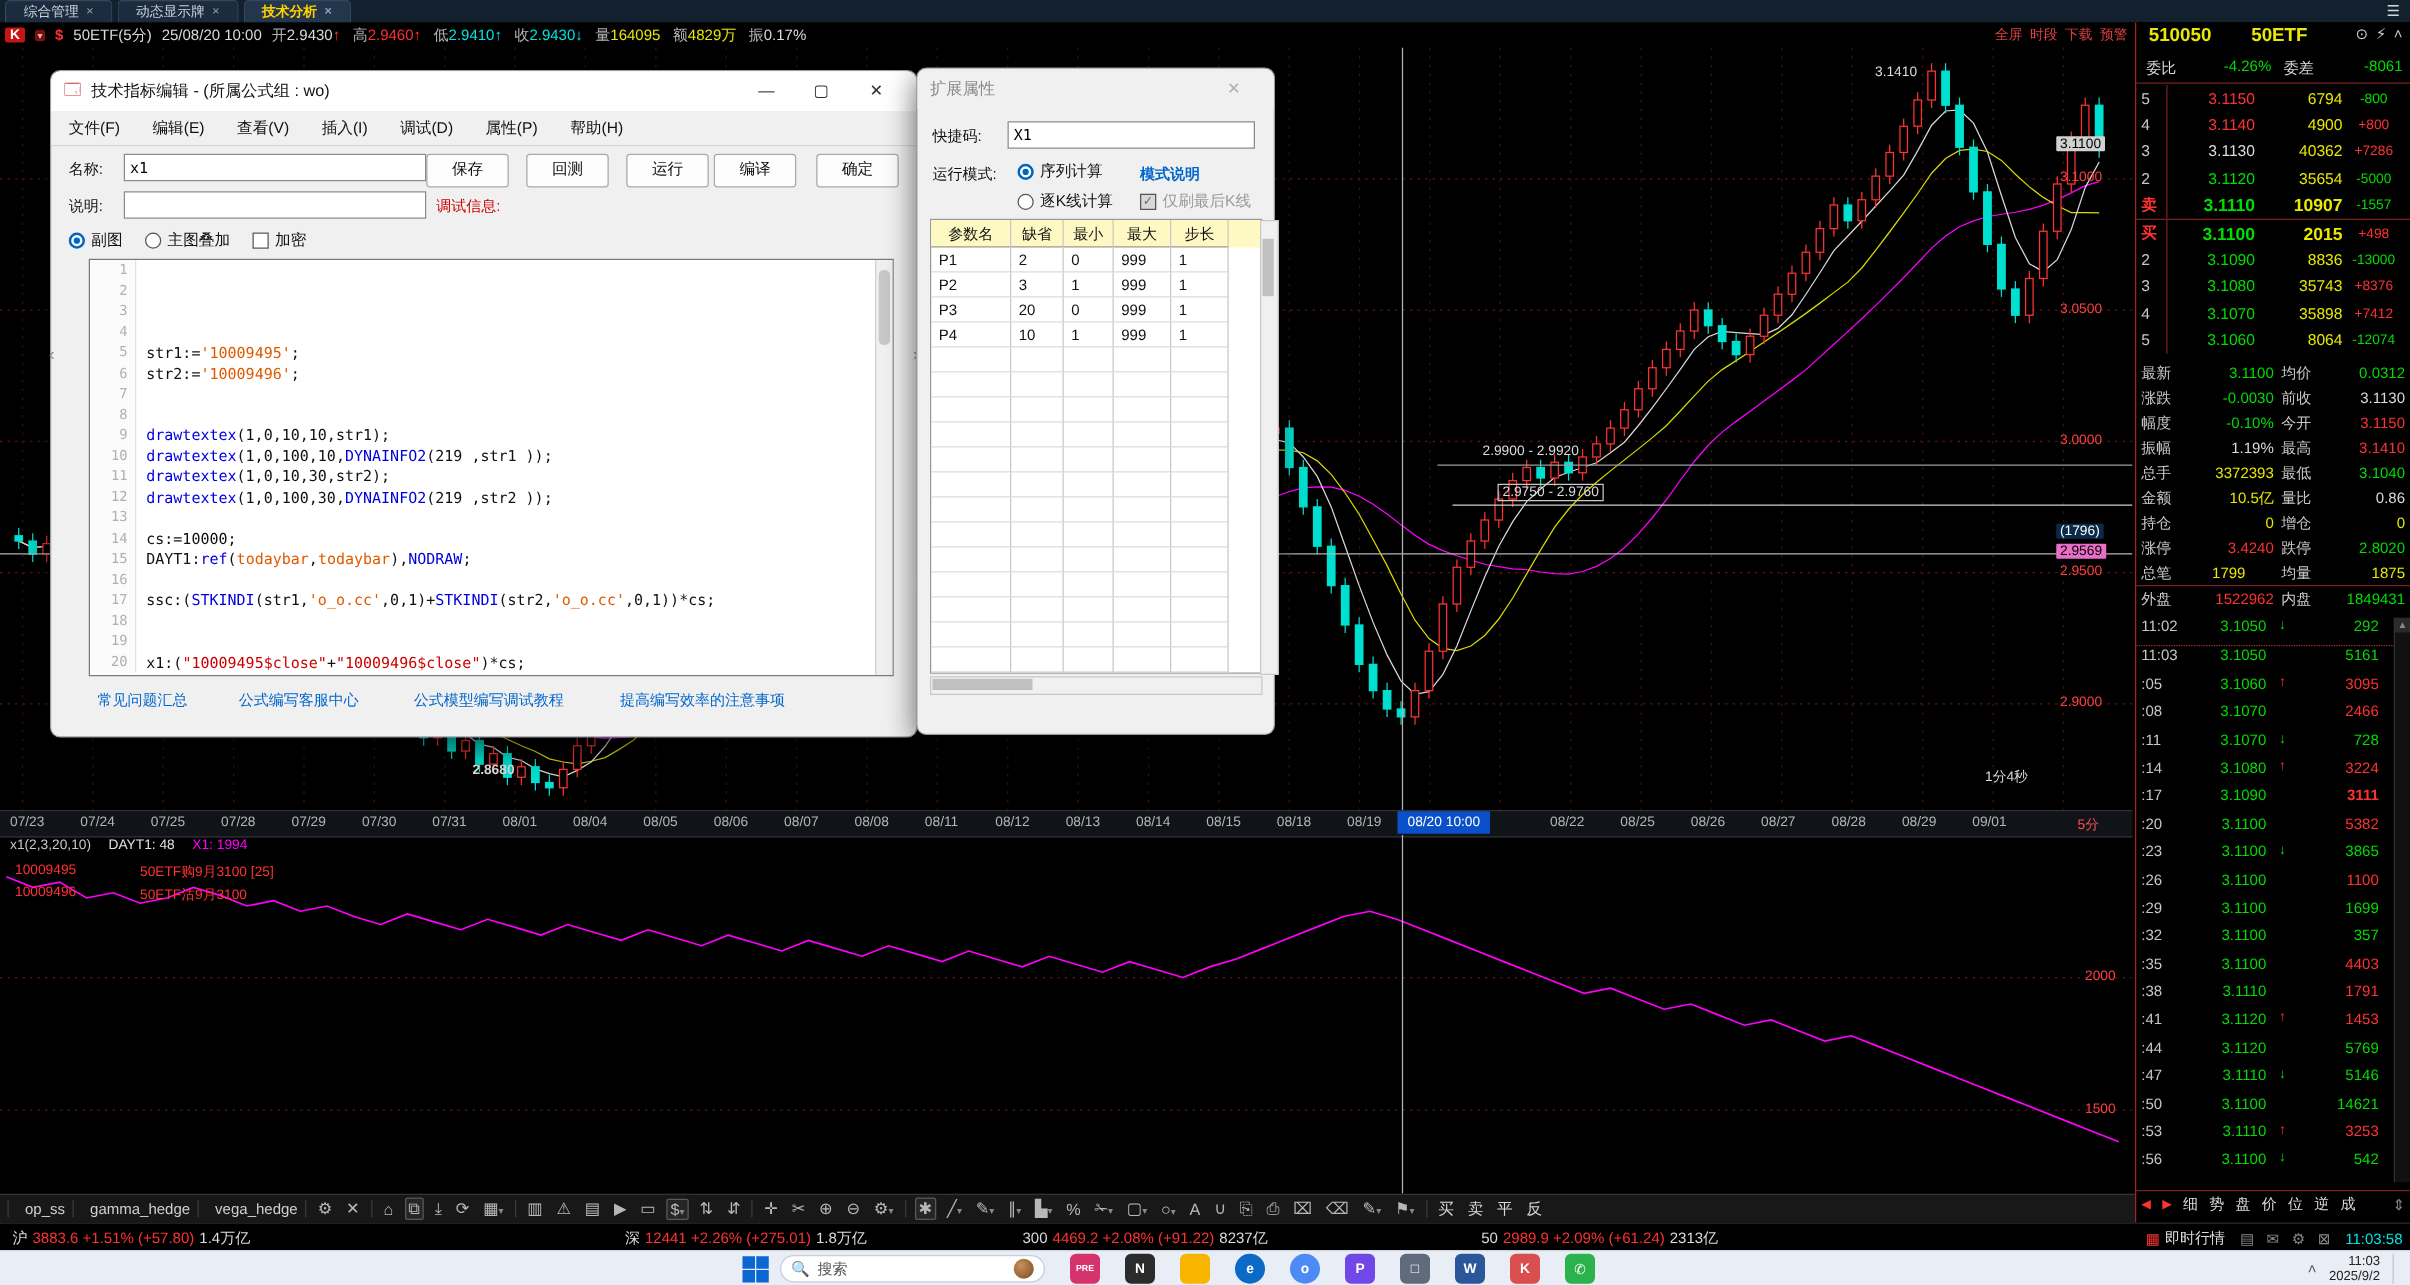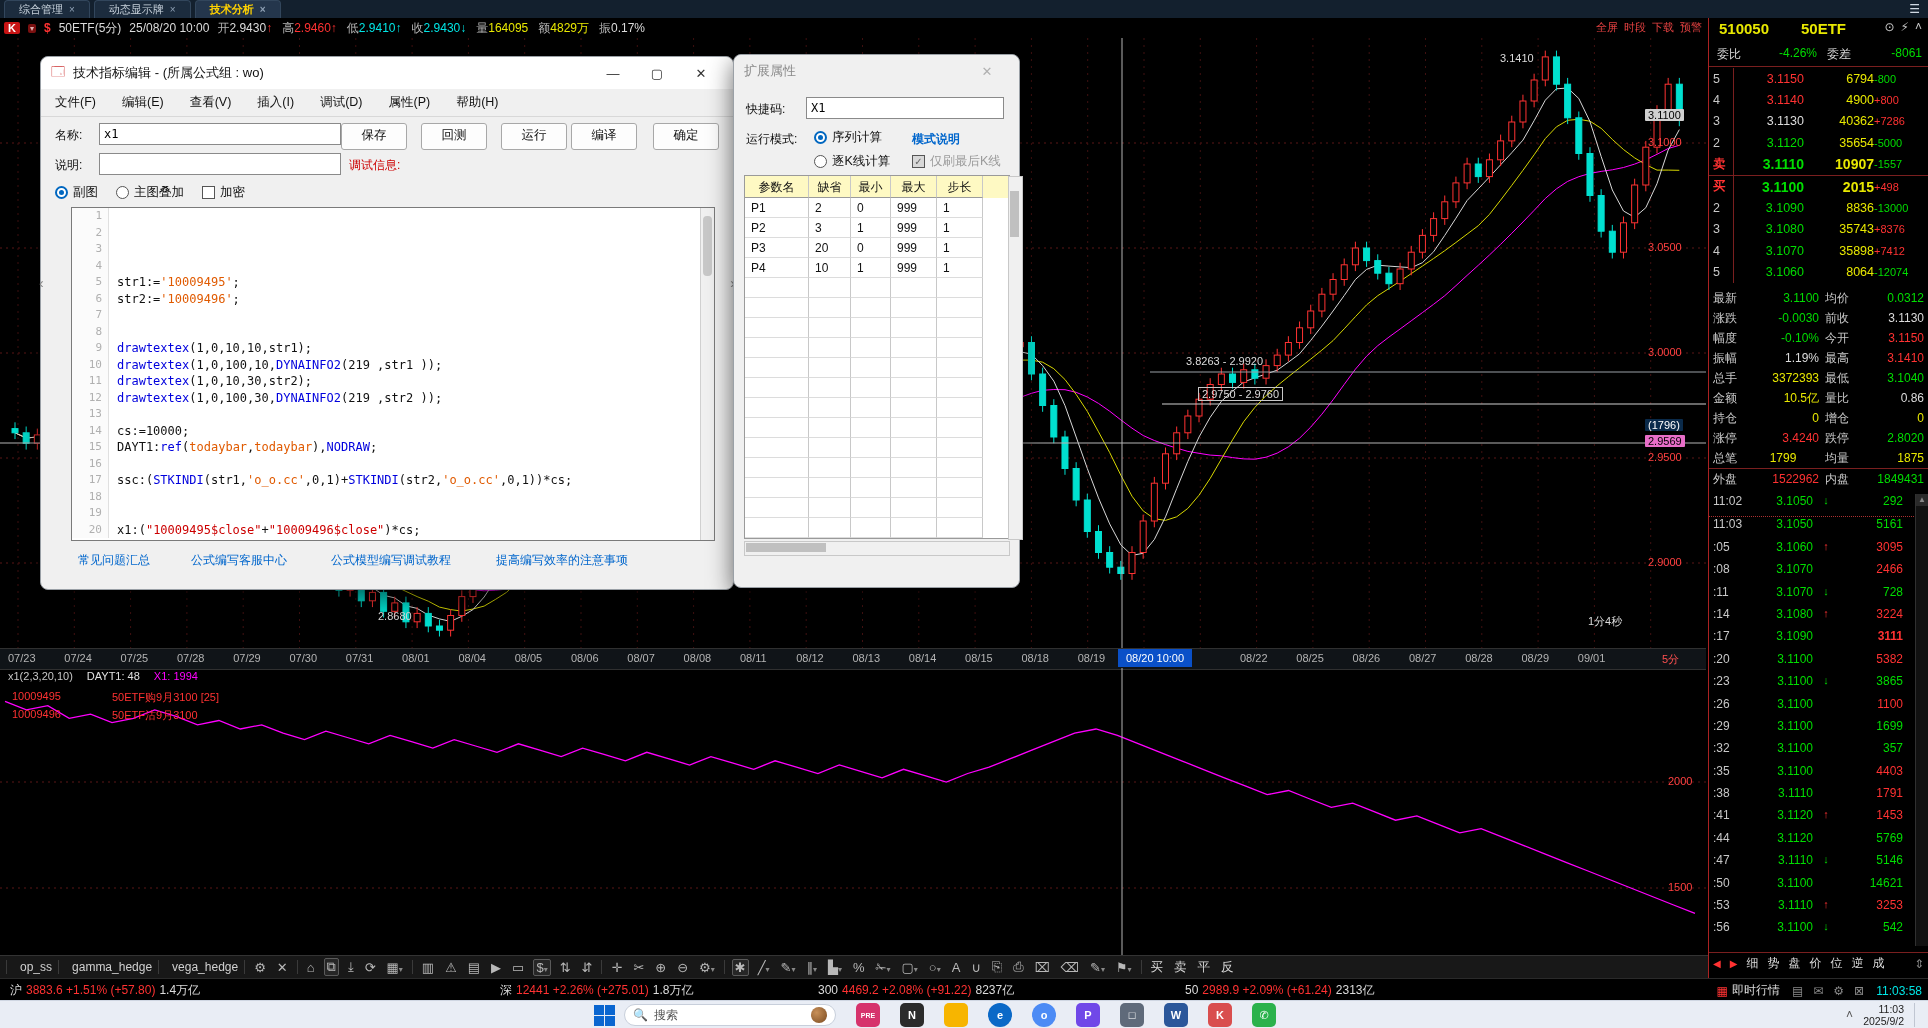--- a/index.html
+++ b/index.html
@@ -76,21 +76,21 @@
   #pt-hscroll .th{margin:1px;width:80px;height:9px;background:#c0c0c0;}
   
   #panel{left:1708px;top:18px;width:220px;height:960px;background:#000;border-left:1px solid #aa2222;box-sizing:border-box;}
   #p-head{position:absolute;left:0;top:2px;width:100%;height:24px;}
   #p-weibi{position:absolute;left:0;top:28px;width:100%;height:20px;border-bottom:1px solid #7a1f1f;font-size:12px;}
   .book{position:absolute;left:0;width:100%;}
   .brow{display:flex;align-items:center;height:21.4px;font-size:12.5px;padding:0 4px;}
   .brow .lv{width:20px;color:#c8c8c8;border-right:1px solid #7a1f1f;height:100%;display:flex;align-items:center;}
   .brow .pp{width:70px;text-align:right;}
   .brow .vv{width:70px;text-align:right;color:#e8e800;}
-  .brow .dd{flex:1;text-align:left;font-size:11px;}
+  .brow .dd{flex:1;text-align:center;font-size:11px;}
   .brow.big .pp,.brow.big .vv{font-weight:bold;font-size:14px;}
   .irow{display:flex;height:20px;align-items:center;font-size:12px;padding:0 4px;}
   .irow .l{width:34px;color:#c8c8c8;}
   .irow .v{width:72px;text-align:right;}
   .irow .l2{width:34px;color:#c8c8c8;margin-left:6px;}
   .irow .v2{flex:1;text-align:right;}
   .trow{display:flex;height:22.4px;align-items:flex-start;font-size:12px;padding:0 4px;}
   .trow .tt{width:38px;color:#c8c8c8;}
   .trow .tp{width:62px;text-align:right;}
   .trow .ta{width:26px;text-align:center;font-size:11px;}
@@ -518,23 +518,23 @@
       </svg>
       <div class="ax-lab" style="left: 1648px; top: 98px;">3.1000</div>
       <div class="ax-lab" style="left: 1648px; top: 203px;">3.0500</div>
       <div class="ax-lab" style="left: 1648px; top: 308px;">3.0000</div>
       <div class="ax-lab" style="left: 1648px; top: 413px;">2.9500</div>
       <div class="ax-lab" style="left: 1648px; top: 518px;">2.9000</div>
       <div class="tagbox" style="left: 1645px; top: 71px; background: rgb(208, 208, 208); color: rgb(0, 0, 0);">3.1100</div>
       <div class="tagbox" style="left: 1645px; top: 381px; background: rgb(10, 42, 74); color: rgb(255, 255, 255);">(1796)</div>
       <div class="tagbox" style="left: 1645px; top: 397px; background: rgb(232, 110, 200); color: rgb(0, 0, 0);">2.9569</div>
       <div class="ch-lab" style="left: 1500px; top: 14px;">3.1410</div>
-      <div class="ch-lab" style="left: 378px; top: 572px;">2.8680</div>
+      <div class="ch-lab" style="left: 378px; top: 572px; font-weight: bold;">2.8680</div>
       <div class="ch-lab" style="left: 1588px; top: 576px;">1分4秒</div>
-      <div class="ch-lab" style="left: 1186px; top: 317px;">3.8263 - 2.9920</div>
+      <div class="ch-lab" style="left: 1186px; top: 317px;">2.9900 - 2.9920</div>
       <div class="ch-lab" style="left: 1198px; top: 349px; border: 1px solid rgb(200, 200, 200); padding: 0px 3px;">2.9750 - 2.9760</div>
     </div>
 
   <div id="dateaxis" class="abs">
       <span class="dlab" style="left: 8px;">07/23</span>
       <span class="dlab" style="left: 64.3px;">07/24</span>
       <span class="dlab" style="left: 120.6px;">07/25</span>
       <span class="dlab" style="left: 176.9px;">07/28</span>
       <span class="dlab" style="left: 233.2px;">07/29</span>
       <span class="dlab" style="left: 289.5px;">07/30</span>

